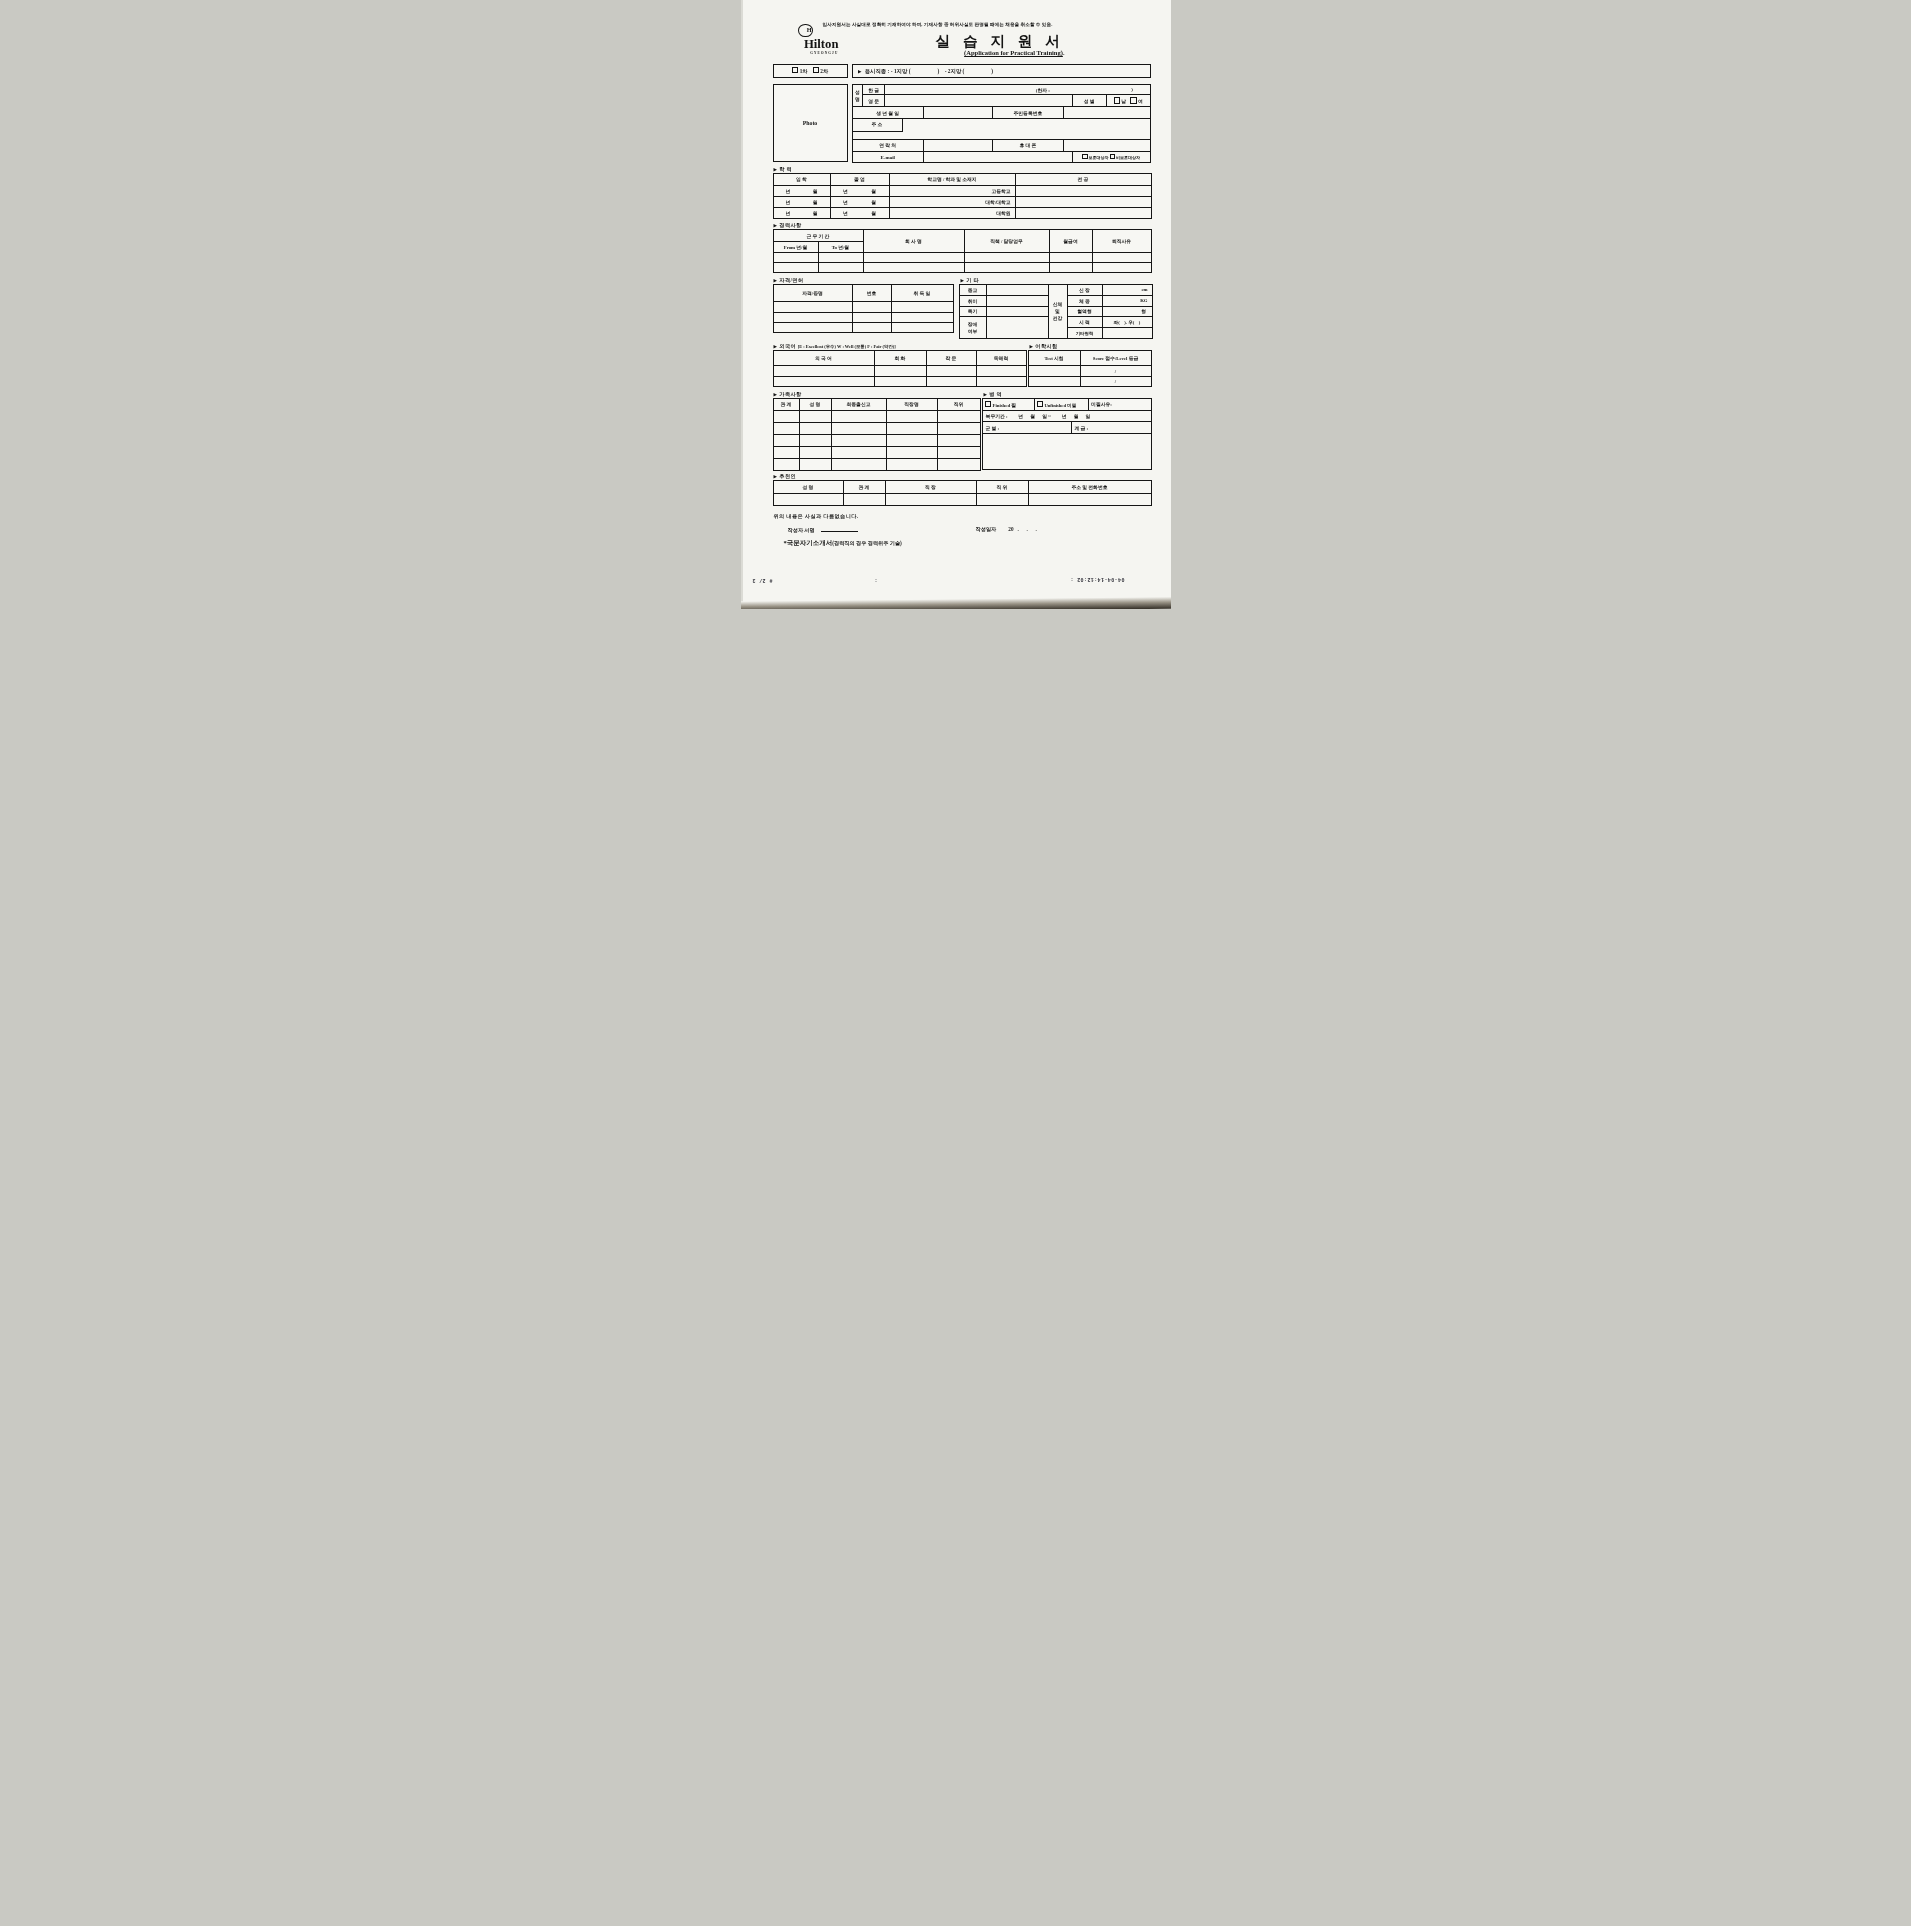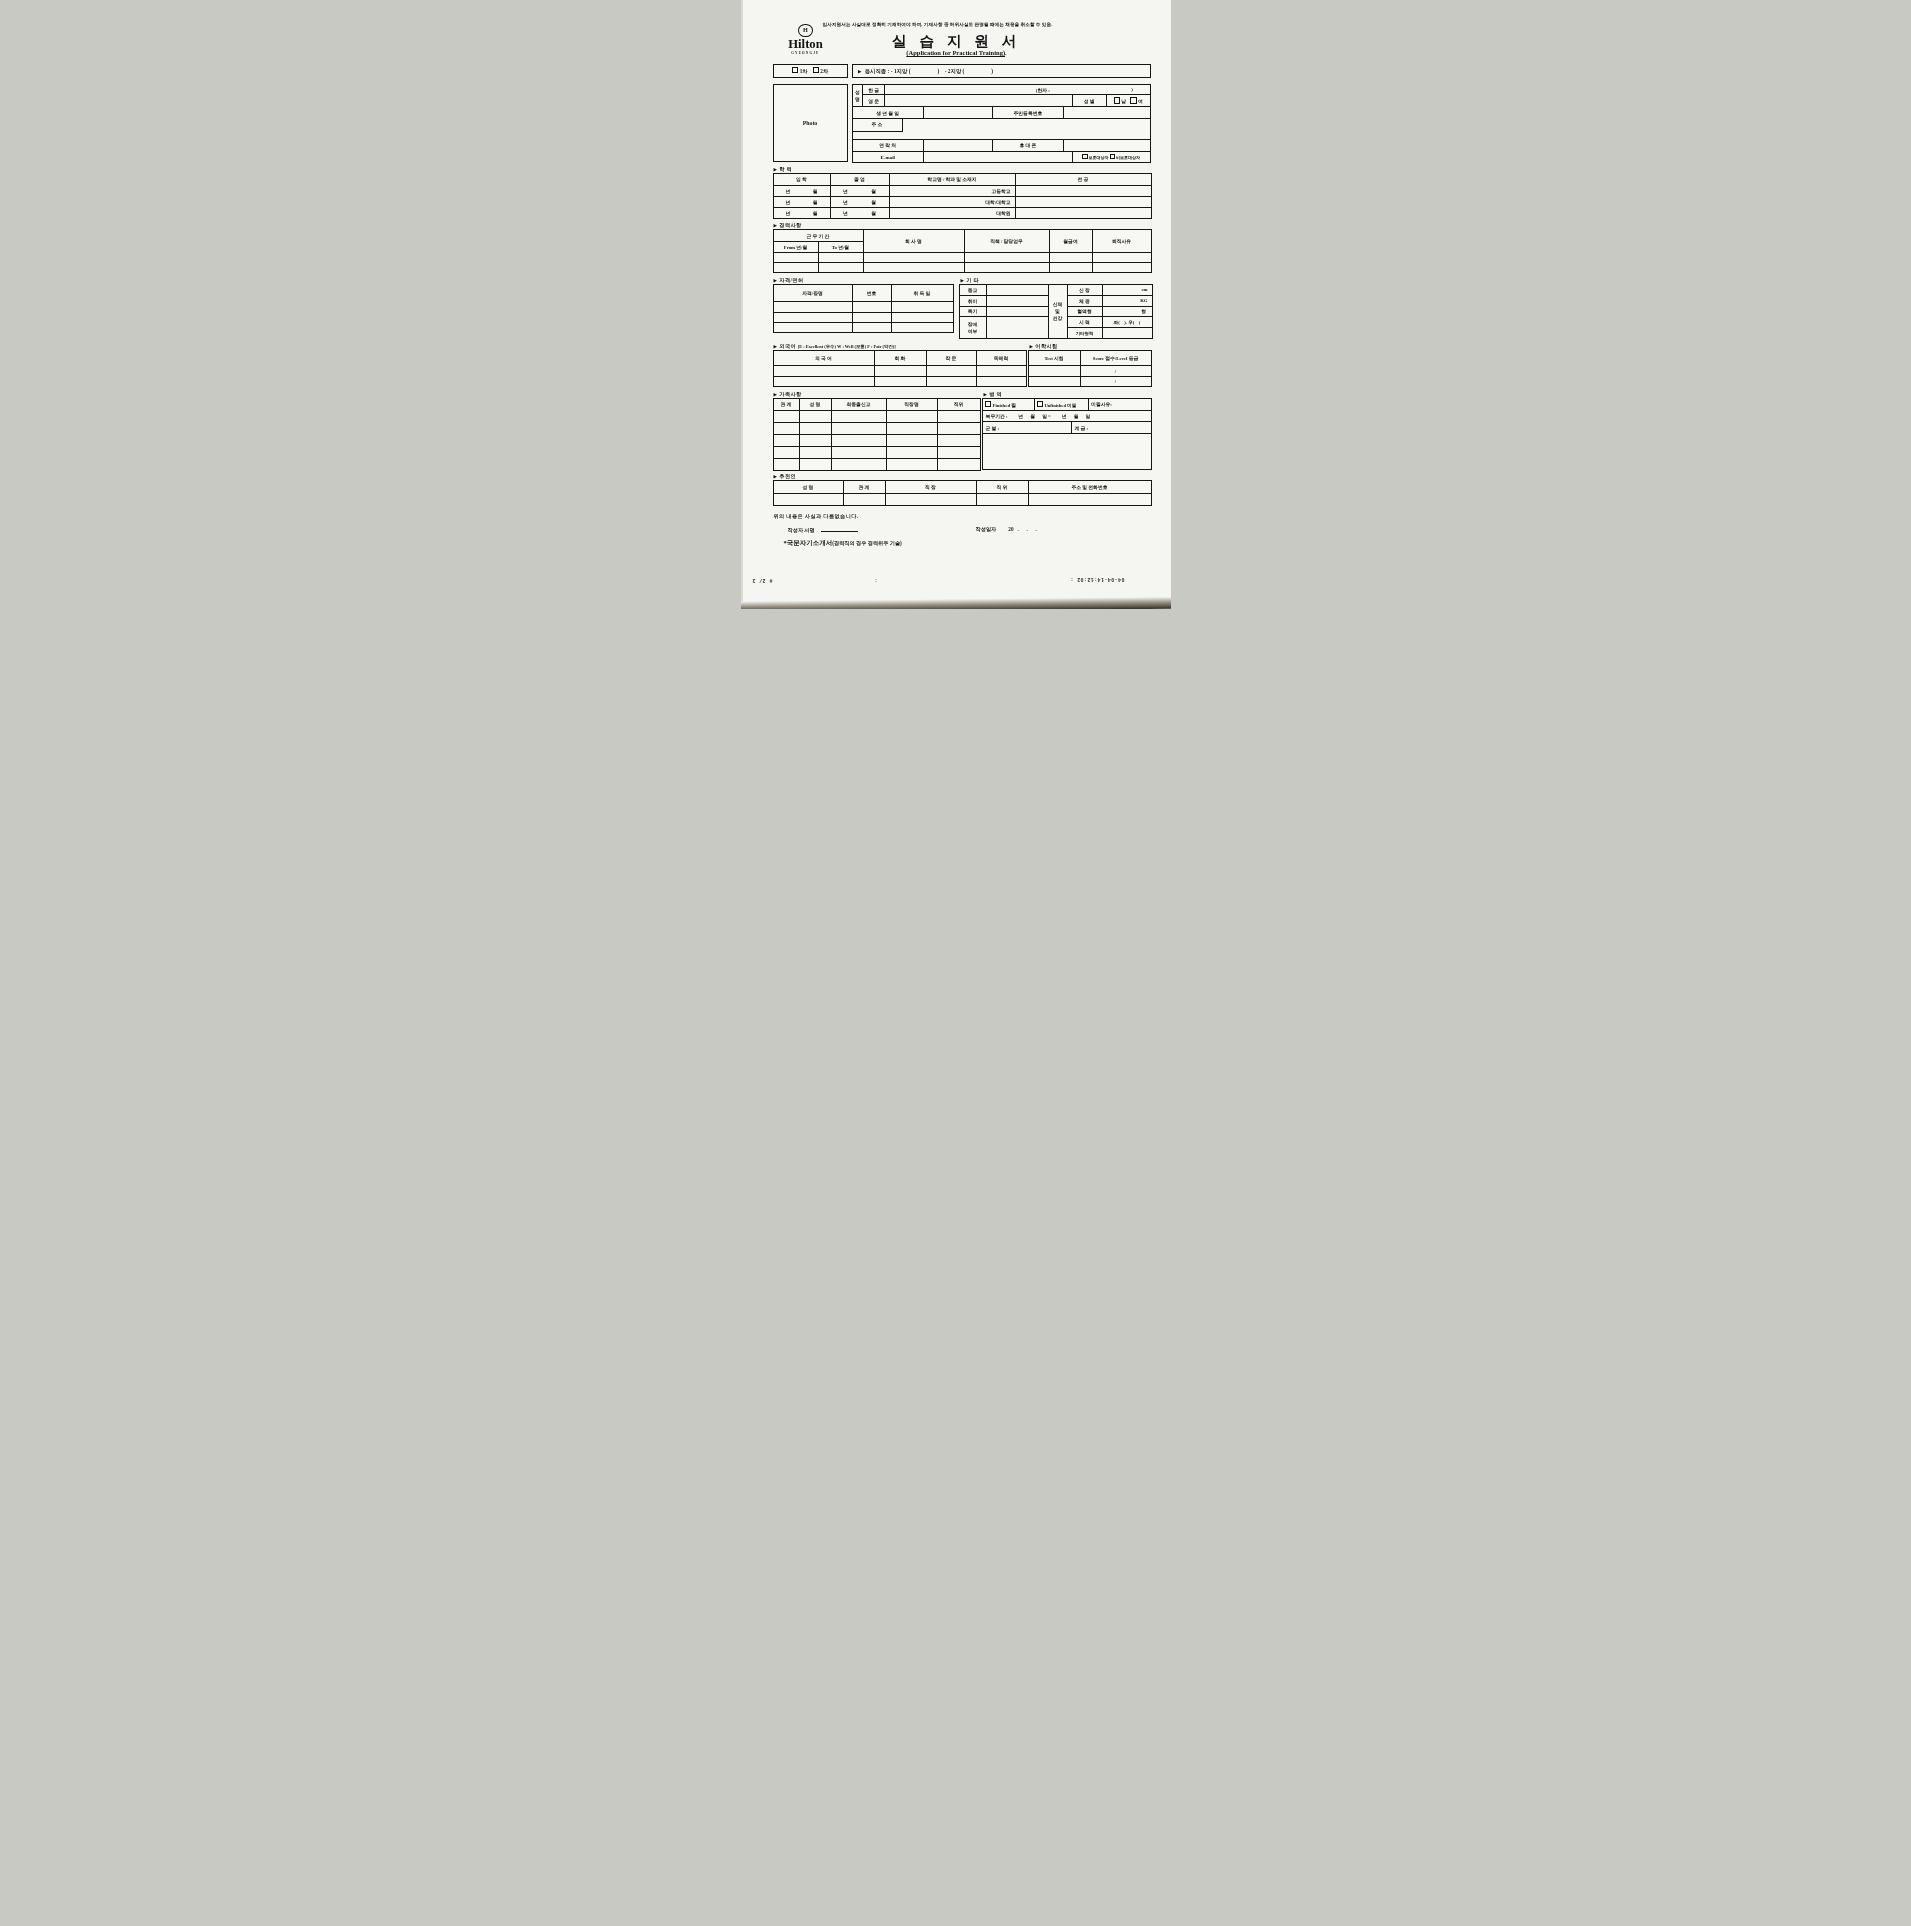--- a/index.html
+++ b/index.html
@@ -1,21 +1,21 @@
 <!DOCTYPE html>
 <html style="font-size:6.2px"><head>
 <meta charset="utf-8">
 <style>
   html,body{margin:0;padding:0;background:#c9c9c3;}
   .sheet{position:relative;width:430px;height:609px;margin:0 auto;background:#f5f5f1;
          font-family:"Liberation Serif","DejaVu Serif",serif;color:#141414;overflow:hidden;}
   .abs{position:absolute;}
   .b{font-weight:bold;}
   .pre{white-space:pre;}
-  .ctr{text-align:center;}
+  .ctr{text-align:right;}
   table.t{border-collapse:collapse;table-layout:fixed;border:1.2px solid #161616;background:#f7f7f3;}
   .t td{border:0.8px solid #161616;text-align:center;font-weight:bold;font-size:4.8px;
         padding:0 0.8px;overflow:hidden;font-family:"Liberation Serif","DejaVu Serif",serif;}
   .cb{display:inline-block;width:4.2px;height:4.2px;border:0.8px solid #141414;vertical-align:-0.4px;
       margin-right:1.5px;background:#f7f7f3;}
   .cbs{display:inline-block;width:3.1px;height:3.1px;border:0.8px solid #141414;vertical-align:-0.4px;
       margin-right:0.8px;background:#f7f7f3;}
   .tri{display:inline-block;margin-right:1.9px;font-size:4.6px;}
   .sec{font-size:5.2px;font-weight:bold;letter-spacing:0.4px;}
   .box{border:1.2px solid #161616;background:#f7f7f3;box-sizing:border-box;}

